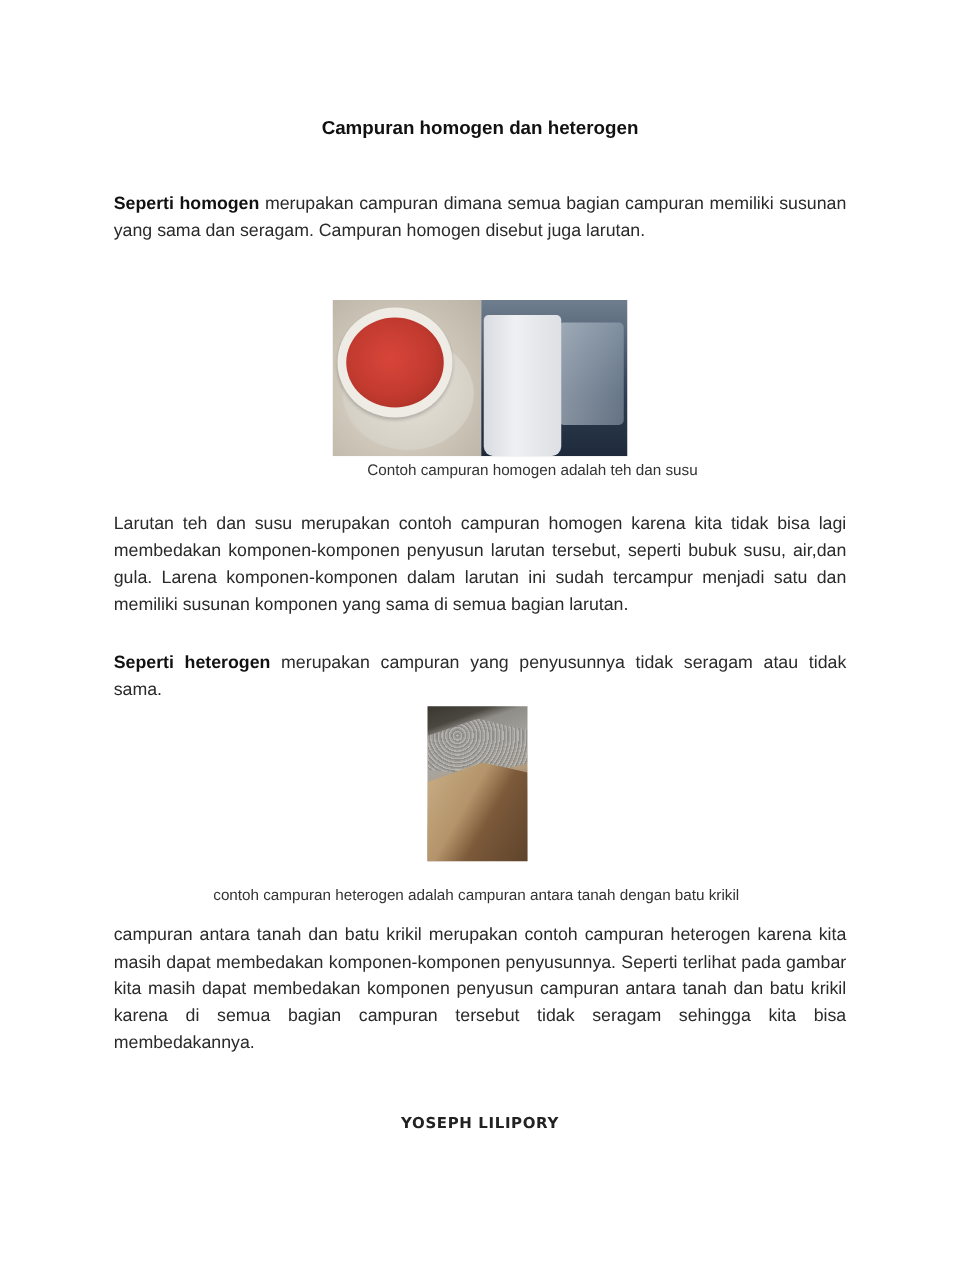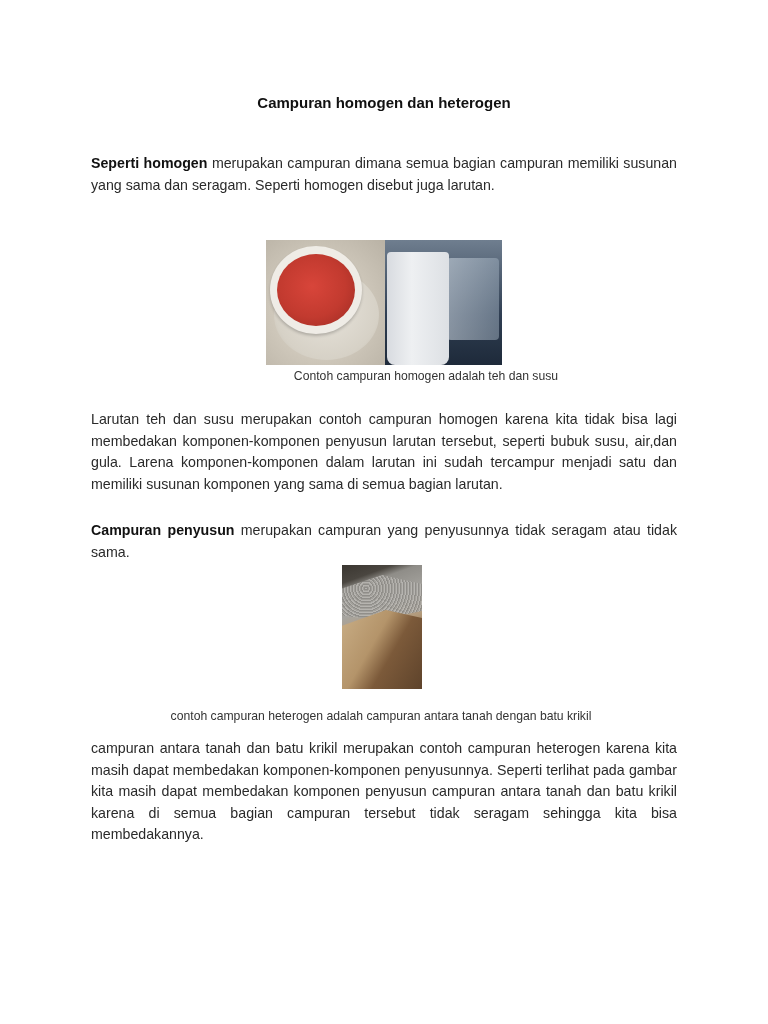--- a/index.html
+++ b/index.html
@@ -73,42 +73,43 @@
     font-family: "DejaVu Sans", sans-serif; font-weight: bold; font-size: 12px; letter-spacing: 0.5px; color: #222;
   }
 </style>
 </head>
 <body>
 
 <div class="page">
 
   <div class="title">Campuran homogen dan heterogen</div>
 
-  <p class="para" style="top:153px;"><b>Seperti homogen</b><span> merupakan campuran dimana semua bagian campuran memiliki susunan yang sama dan seragam. Seperti homogen disebut juga larutan.</span></p>
+  <p class="para" style="top:153px;"><b>Seperti homogen</b><span> merupakan campuran dimana semua bagian campuran memiliki susunan yang sama dan seragam. Campuran homogen disebut juga larutan.</span></p>
 
   <div class="img-tea">
     <div class="left">
       <div class="saucer"></div>
       <div class="cup"></div>
       <div class="tea"></div>
     </div>
     <div class="right">
       <div class="water"></div>
       <div class="milk"></div>
     </div>
   </div>
 
   <div class="caption" style="top:369px;padding-left:42px;">Contoh campuran homogen adalah teh dan susu</div>
 
   <p class="para" style="top:409px;">Larutan teh dan susu merupakan contoh campuran homogen karena kita tidak bisa lagi membedakan komponen-komponen penyusun larutan tersebut, seperti bubuk susu, air,dan gula. Larena komponen-komponen dalam larutan ini sudah tercampur menjadi satu dan memiliki susunan komponen yang sama di semua bagian larutan.</p>
 
-  <p class="para" style="top:520px;"><b>Campuran penyusun</b><span> merupakan campuran yang penyusunnya tidak seragam atau tidak sama.</span></p>
+  <p class="para" style="top:520px;"><b>Seperti heterogen</b><span> merupakan campuran yang penyusunnya tidak seragam atau tidak sama.</span></p>
 
   <div class="img-soil">
     <div class="gravel"></div>
     <div class="sand"></div>
   </div>
 
   <div class="caption" style="top:709px; left:-3px;">contoh campuran heterogen adalah campuran antara tanah dengan batu krikil</div>
 
   <p class="para" style="top:738px;">campuran antara tanah dan batu krikil merupakan contoh campuran heterogen karena kita masih dapat membedakan komponen-komponen penyusunnya. Seperti terlihat pada gambar kita masih dapat membedakan komponen penyusun campuran antara tanah dan batu krikil karena di semua bagian campuran tersebut tidak seragam sehingga kita bisa membedakannya.</p>
 
+  <div class="author">YOSEPH LILIPORY</div>
 </div>
 
 </body></html>

